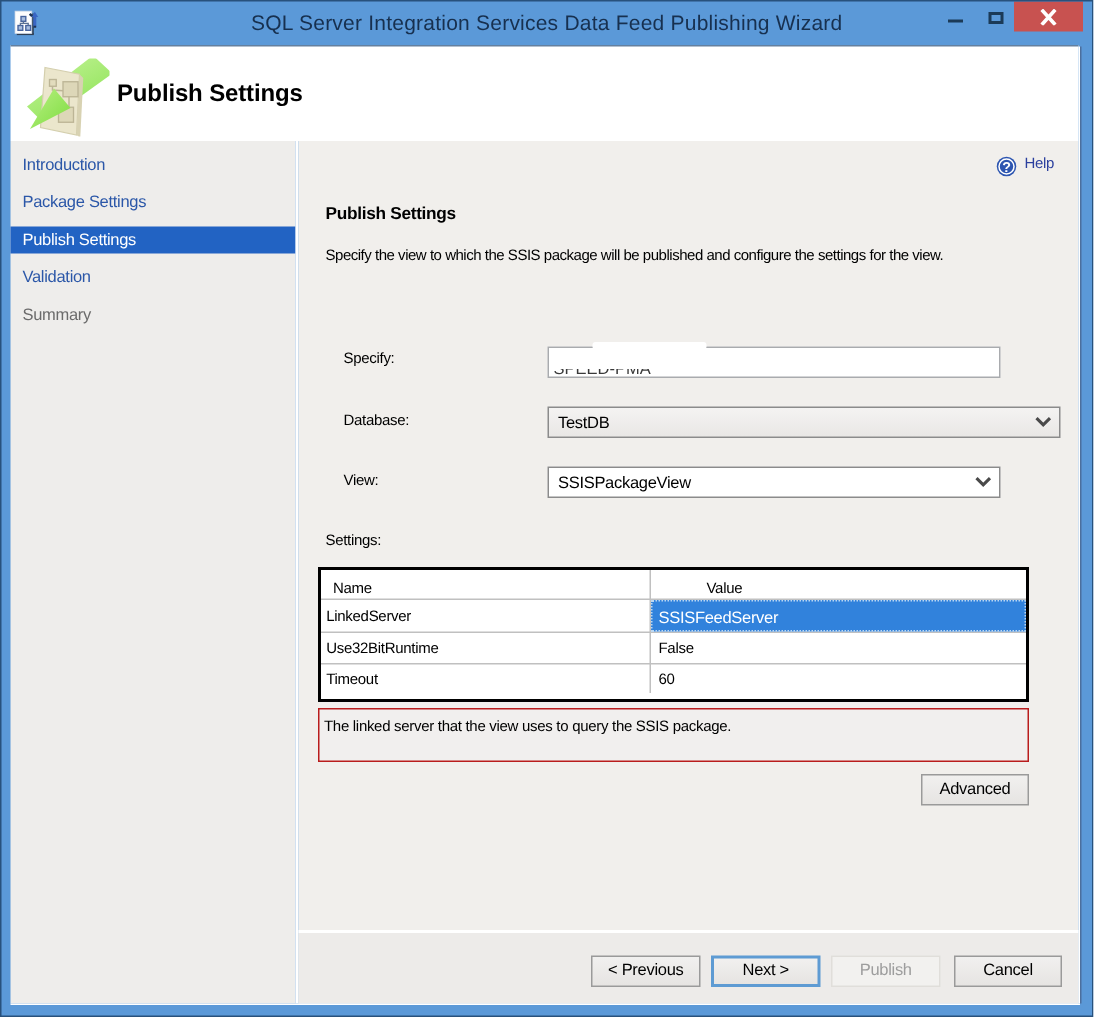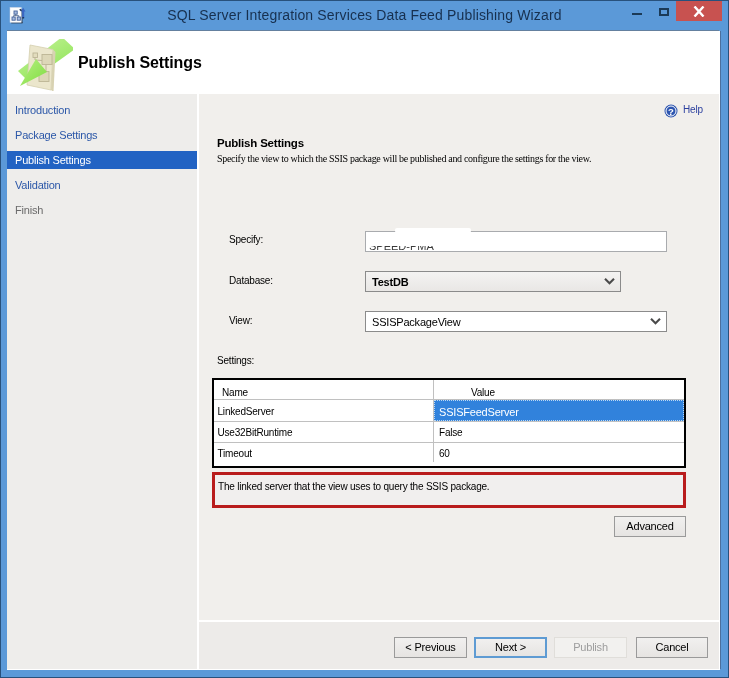--- a/index.html
+++ b/index.html
@@ -75,49 +75,49 @@
       <path d="M18 18.5 L18 21 L25 21.5 M29 25.5 L29 32.5" stroke="#bcb596" stroke-width="1" fill="none"></path>
       <polygon points="19,20 30,33 3,47" fill="url(#g2)"></polygon>
     </svg>
     <div class="abs" style="left:71px;top:23px;font-size:16px;font-weight:bold;letter-spacing:-0.1px;color:#000;">Publish Settings</div>
   </div>
 
   <div id="side">
     <div class="nav" style="top:10px;">Introduction</div>
     <div class="nav" style="top:35px;">Package Settings</div>
     <div class="nav" style="top:85px;">Validation</div>
-    <div class="nav dim" style="top:110px;">Finish</div>
+    <div class="nav dim" style="top:110px;">Summary</div>
   </div>
   <div id="navsel">
       <span>Publish Settings</span>
     </div>
   <div id="divider"></div>
   <div id="main"></div>
   <div id="fsep"></div>
   <div id="footer"></div>
 
   <svg class="abs" style="left:664px;top:104px" width="14" height="14" viewBox="0 0 14 14">
     <circle cx="7" cy="7" r="6.5" fill="#2d55b0"></circle>
     <circle cx="7" cy="7" r="5" fill="none" stroke="#ffffff" stroke-width="1"></circle>
     <text x="7" y="10.5" font-size="9.5" font-weight="bold" fill="#fff" text-anchor="middle" font-family="Liberation Sans">?</text>
   </svg>
   <div class="t" style="left:683px;top:104px;color:#2b3f9e;">Help</div>
 
   <div class="t" style="left:217px;top:137px;font-weight:bold;font-size:11.5px;">Publish Settings</div>
-  <div class="t" style="left:217px;top:152px;white-space:normal;width:445px;line-height:14px;letter-spacing:-0.32px;font-family:Liberation Serif, serif;">Specify the view to which the SSIS package will be published and configure the settings for the view.</div>
+  <div class="t" style="left:217px;top:164px;white-space:normal;width:445px;line-height:14px;letter-spacing:-0.32px;">Specify the view to which the SSIS package will be published and configure the settings for the view.</div>
 
   <div class="t" style="left:229px;top:234px;">Specify:</div>
   <div class="box" style="left:365px;top:231px;width:302px;height:21px;">
     <div style="position:absolute;left:3px;top:8px;font-size:11px;color:#3a3a3a;">SPEED-PMA</div>
     <div style="position:absolute;left:0px;top:0px;width:88px;height:14px;background:#fff;border-radius:4px;"></div>
   </div>
   <div class="abs" style="left:395px;top:228px;width:76px;height:5px;background:#fff;border-radius:2px;"></div>
 
   <div class="t" style="left:229px;top:275px;">Database:</div>
-  <div class="combo" style="left:365px;top:271px;width:256px;height:21px;background:linear-gradient(#f4f3f2,#e9e7e5);font-weight:bold;">
+  <div class="combo" style="left:365px;top:271px;width:342px;height:21px;background:linear-gradient(#f4f3f2,#e9e7e5);">
     <div class="txt">TestDB</div>
     <svg class="chev" width="11" height="7" viewBox="0 0 11 7">
         <path d="M1 0.8 L5.5 5.2 L10 0.8" stroke="#4a4a4a" stroke-width="2.1" fill="none"></path>
       </svg>
   </div>
 
   <div class="t" style="left:229px;top:315px;">View:</div>
   <div class="combo" style="left:365px;top:311px;width:302px;height:21px;background:#fff;">
     <div class="txt">SSISPackageView</div>
     <svg class="chev" width="11" height="7" viewBox="0 0 11 7">
@@ -137,21 +137,21 @@
     <div class="t" style="left:3.5px;top:26px;">LinkedServer</div>
     <div class="t" style="left:3.5px;top:47px;">Use32BitRuntime</div>
     <div class="t" style="left:3.5px;top:68px;">Timeout</div>
     <div class="abs" style="left:220px;top:20px;width:250px;height:21px;background:#3182dc;border:1px dotted #bcd8f3;box-sizing:border-box;">
       <div style="position:absolute;left:4px;top:5px;font-size:11px;letter-spacing:-0.2px;color:#fff;">SSISFeedServer</div>
     </div>
     <div class="t" style="left:225px;top:47px;">False</div>
     <div class="t" style="left:225px;top:68px;">60</div>
   </div>
 
-  <div class="abs" style="left:212px;top:472px;width:474px;height:36px;background:#f1efee;border:3px solid #b91c1c;box-sizing:border-box;">
+  <div class="abs" style="left:212px;top:472px;width:474px;height:36px;background:#f1efee;border:1px solid #b91c1c;box-sizing:border-box;">
     <div class="t" style="left:3px;top:6px;">The linked server that the view uses to query the SSIS package.</div>
   </div>
 
   <div class="btn" style="left:614px;top:516px;width:72px;height:21px;line-height:19px;">Advanced</div>
 
   <div class="btn" style="left:394px;top:637px;width:73px;height:21px;line-height:19px;">&lt; Previous</div>
   <div class="btn" style="left:474px;top:637px;width:73px;height:21px;line-height:17px;border:2px solid #5e9bd3;">Next &gt;</div>
   <div class="btn" style="left:554px;top:637px;width:73px;height:21px;line-height:19px;background:#f2f1ef;border:1px solid #e0deda;color:#9d9d9d;">Publish</div>
   <div class="btn" style="left:636px;top:637px;width:72px;height:21px;line-height:19px;">Cancel</div>
 

